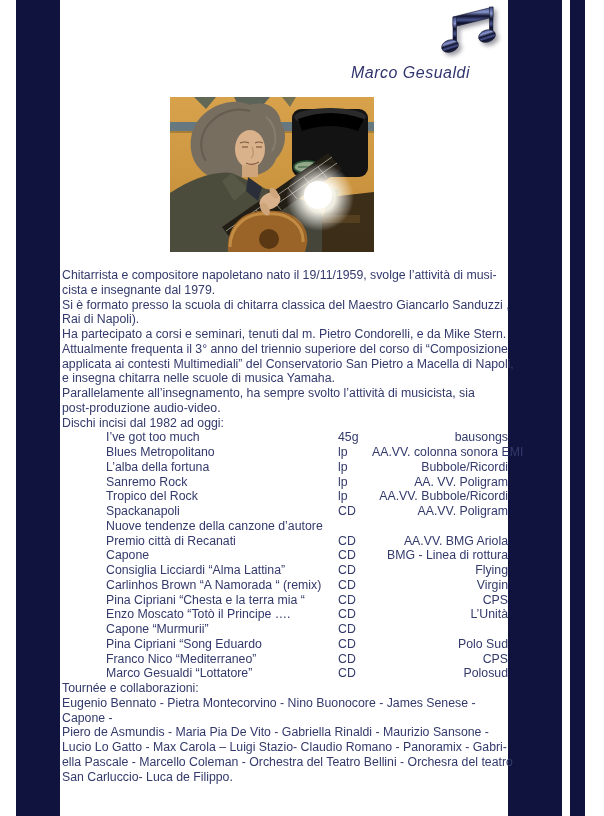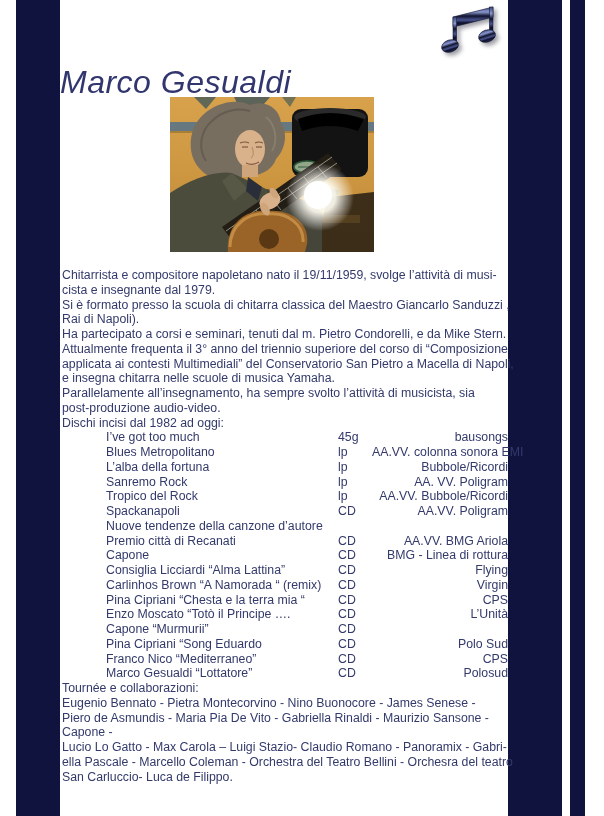--- a/index.html
+++ b/index.html
@@ -9,22 +9,22 @@
   }
   .vbar{position:absolute;top:0;height:816px;background:#10133d;}
   .bar-left{left:16px;width:44px;}
   .bar-right-outer{left:508px;width:54px;}
   .bar-right-inner{left:570px;width:15px;}
 
   .note-icon{position:absolute;left:437px;top:4px;width:64px;height:56px;
     filter:drop-shadow(3px 3px 2px rgba(40,40,60,.45));}
 
   .page-title{
-    position:absolute;left:60px;top:64px;width:410px;text-align:left;
-    font-style:italic;font-size:32px;color:#32366e;letter-spacing:.5px;
+    position:absolute;left:60px;top:64px;width:410px;text-align:right;
+    font-style:italic;font-size:16px;color:#32366e;letter-spacing:.5px;
   }
 
   .photo{position:absolute;left:170px;top:97px;width:204px;height:155px;}
   .photo svg{display:block;width:100%;height:100%;}
 
   .content{
     position:absolute;left:62px;top:268px;width:446px;
     font-size:12.3px;line-height:14.75px;color:#333a6b;
     white-space:nowrap;
   }
@@ -259,19 +259,19 @@
       <div class="disc-row">
         <span class="disc-title">Marco Gesualdi    “Lottatore”</span>
         <span class="disc-format">CD</span>
         <span class="disc-label">Polosud</span>
       </div>
     </div>
   <div class="line">Tournée e collaborazioni:</div>
   <div>
 
   <div class="line">Eugenio Bennato - Pietra Montecorvino - Nino Buonocore - James Senese -</div>
+      <div class="line">Capone -</div>
       <div class="line">Piero de Asmundis - Maria Pia De Vito - Gabriella Rinaldi - Maurizio Sansone -</div>
-      <div class="line">Capone -</div>
       <div class="line">Lucio Lo Gatto - Max Carola – Luigi Stazio- Claudio Romano - Panoramix - Gabri-</div>
       <div class="line">ella Pascale - Marcello Coleman - Orchestra del Teatro Bellini - Orchesra del teatro</div>
       <div class="line">San Carluccio- Luca de Filippo.</div>
     </div>
 </div>
 
 </body></html>

